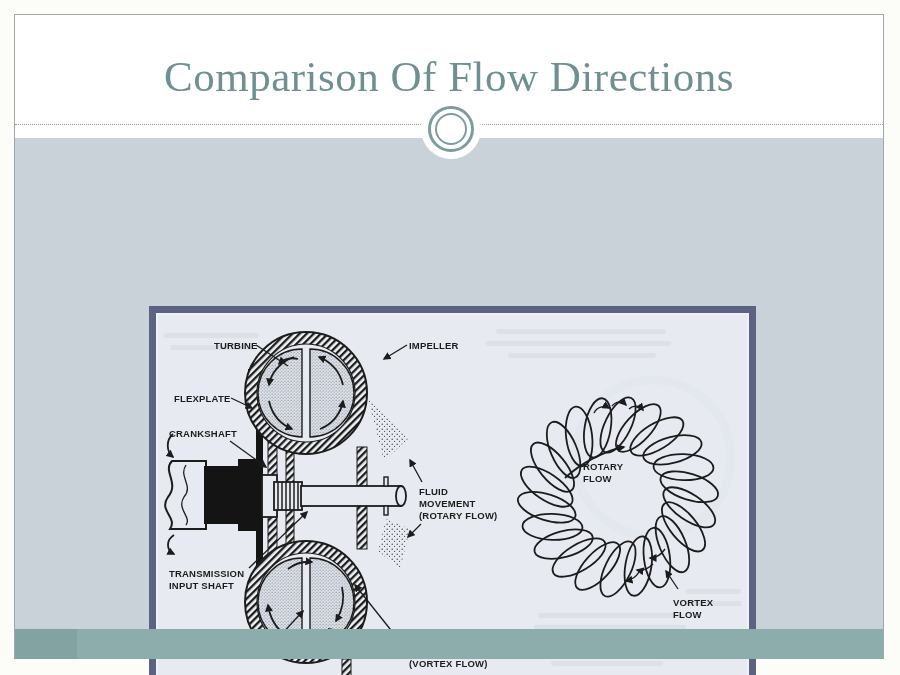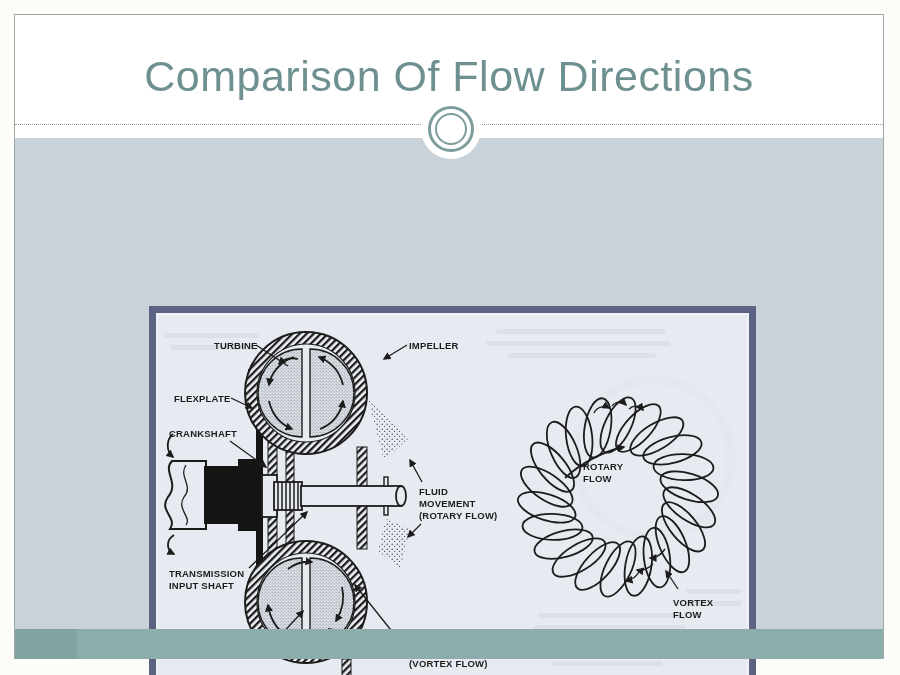--- a/index.html
+++ b/index.html
@@ -7,21 +7,21 @@
     --slide-border:#9fa8a8; --divider-dots:#8fa0a0; --ornament-ring:#7d9c9c;
     --frame-border:#5c6282; --paper-bg:#e7ebf1; --ink:#1c1c1c;
   }
   *{margin:0;padding:0;box-sizing:border-box;}
   html,body{width:900px;height:675px;overflow:hidden;}
   body{background:var(--page-bg);font-family:"Liberation Sans",sans-serif;position:relative;}
   .slide{position:absolute;left:14px;top:14px;width:870px;height:645px;
          border:1px solid var(--slide-border);background:#ffffff;}
   .title-band{position:absolute;left:0;top:0;width:100%;height:122px;
               display:flex;align-items:center;justify-content:center;background:#ffffff;}
-  .title{font-family:Liberation Sans, sans-serif;font-weight:normal;font-size:43px;
+  .title{font-family:Liberation Serif, serif;font-weight:normal;font-size:43px;
          letter-spacing:0.5px;color:var(--title-text);white-space:nowrap;}
   .divider{position:absolute;left:0;top:109px;width:100%;height:0;
            border-top:1px dotted var(--divider-dots);z-index:1;}
   .content{position:absolute;left:0;top:123px;width:100%;height:491px;background:var(--content-bg);}
   .footer-band{position:absolute;left:0;top:614px;width:100%;height:30px;background:var(--footer-band);}
   .footer-accent{position:absolute;left:0;top:0;width:62px;height:30px;background:rgba(20,60,60,0.08);}
   .ornament{position:absolute;left:406px;top:84px;width:60px;height:60px;border-radius:50%;
             background:#ffffff;display:flex;align-items:center;justify-content:center;z-index:5;}
   .ring-outer{width:46px;height:46px;border-radius:50%;border:3px solid var(--ornament-ring);
               display:flex;align-items:center;justify-content:center;}

